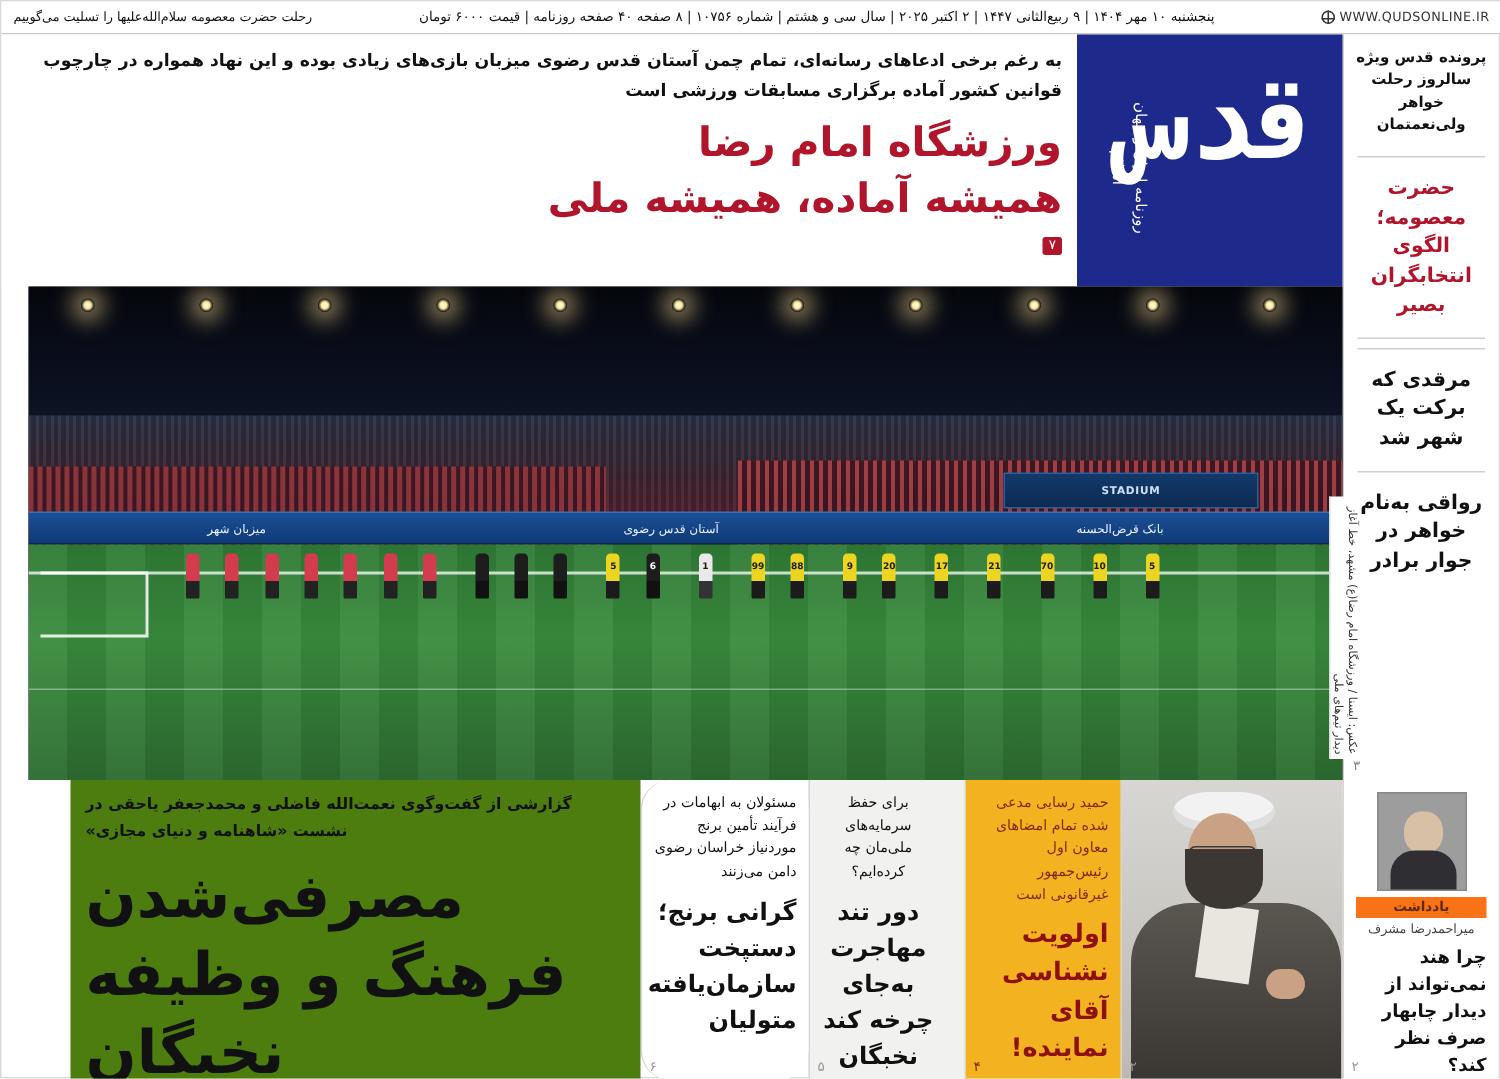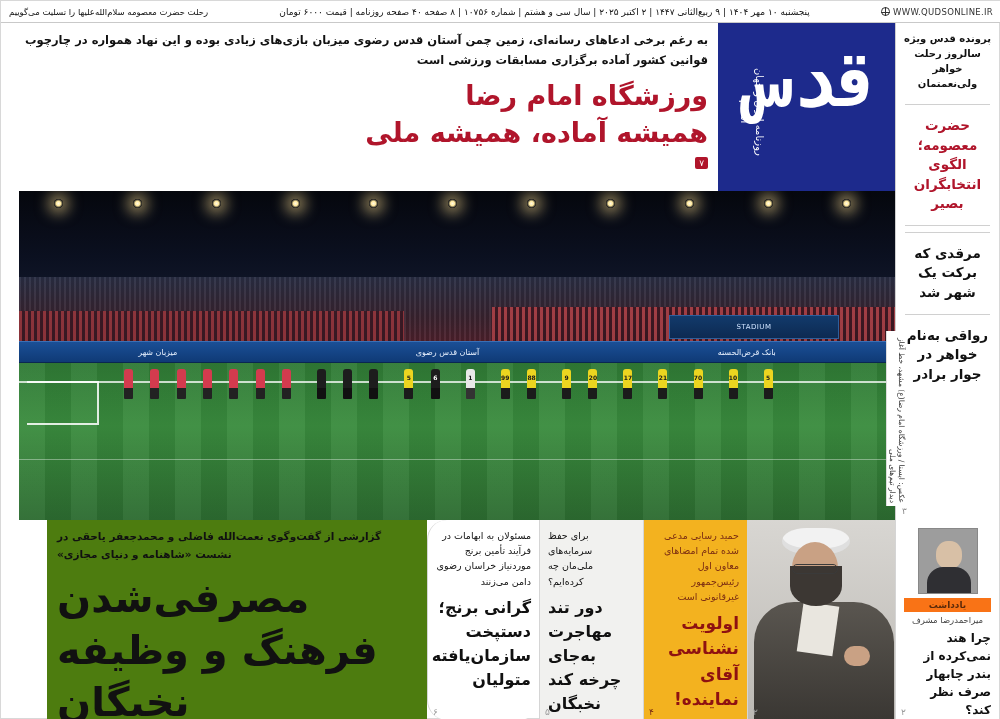--- a/index.html
+++ b/index.html
@@ -157,20 +157,21 @@
       repeating-linear-gradient(90deg, rgba(230,90,90,.5) 0 3px, rgba(40,18,26,.62) 3px 6px),
       linear-gradient(180deg,#5d2230,#3b1822);
   }
   .scoreboard {
     position: absolute; top: 124px; right: 56px; width: 170px; height: 24px;
     background: linear-gradient(180deg,#123a6b,#0d2a52);
     border: 1px solid #2e5f9c;
     color: #cfe3ff; font-size: 7px;
     display: flex; align-items: center; justify-content: center;
     letter-spacing: .5px;
+    font-weight: bold;
   }
   .adboard {
     position: absolute; top: 150px; left: 0; right: 0; height: 22px;
     background: linear-gradient(180deg,#1b4f96,#0f3a76);
     border-top: 1px solid #3a6fb5;
     border-bottom: 1px solid #0a2750;
     color: #e8f1ff; font-size: 8px;
     display: flex; align-items: center; justify-content: space-around;
     direction: rtl;
   }
@@ -230,21 +231,21 @@
 
   .b-brinj {
     width: 112px; background: #ffffff; padding: 8px 8px 0 8px; text-align: right; border-radius: 20px;
   }
   .b-brinj .over { font-size: 9.5px; line-height: 1.6; color: #111; }
   .b-brinj .t {
     font-size: 16px; line-height: 1.5; font-weight: bold; color: #111; margin-top: 7px;
   }
 
   .b-nokh {
-    width: 104px; background: #f1f1ef; padding: 8px 20px 0 8px; text-align: left;
+    width: 104px; background: #f1f1ef; padding: 8px 20px 0 8px; text-align: center;
   }
   .b-nokh .over { font-size: 9.5px; line-height: 1.6; color: #111; }
   .b-nokh .t {
     font-size: 16px; line-height: 1.5; font-weight: bold; color: #111; margin-top: 7px;
   }
 
   .b-olaviat {
     width: 104px; background: #f3b21f; padding: 8px 8px 0 8px; text-align: right;
     color: #6d2020;
   }
@@ -349,21 +350,21 @@
   </div>
 
   <div class="logo-block">
     <div class="logo-inner">
       <div class="logo-word">قدس</div>
       <div class="logo-sub">روزنامه ایران و جهان اسلام</div>
     </div>
   </div>
 
   <div class="head-area">
-    <div class="head-lead">به رغم برخی ادعاهای رسانه‌ای، زمین چمن آستان قدس رضوی میزبان بازی‌های زیادی بوده و این نهاد همواره در چارچوب قوانین کشور آماده برگزاری مسابقات ورزشی است</div>
+    <div class="head-lead">به رغم برخی ادعاهای رسانه‌ای، تمام چمن آستان قدس رضوی میزبان بازی‌های زیادی بوده و این نهاد همواره در چارچوب قوانین کشور آماده برگزاری مسابقات ورزشی است</div>
     <div class="head-main">
       <span>ورزشگاه امام رضا</span>
       <span class="l2">همیشه آماده، همیشه ملی</span>
     </div>
     <span class="head-page-no">۷</span>
   </div>
 
   <div class="photo-wrap">
     <div class="photo">
       <div class="sky"></div>
@@ -468,21 +469,21 @@
 
   <div class="bottom">
 
     <div class="b-col b-yaddasht">
       <div class="frame">
         <div class="h"></div>
           <div class="b"></div>
       </div>
       <div class="tag">یادداشت</div>
       <div class="name">میراحمدرضا مشرف</div>
-      <div class="t">چرا هند نمی‌کرده از بندر چابهار صرف نظر کند؟</div>
+      <div class="t">چرا هند نمی‌تواند از دیدار چابهار صرف نظر کند؟</div>
       <div class="pagenum">۲</div>
     </div>
 
     <div class="b-col b-photo">
       <div class="bg"></div>
       <div class="cleric">
         <div class="robe"></div>
         <div class="collar"></div>
         <div class="turban"></div>
         <div class="head"></div>

